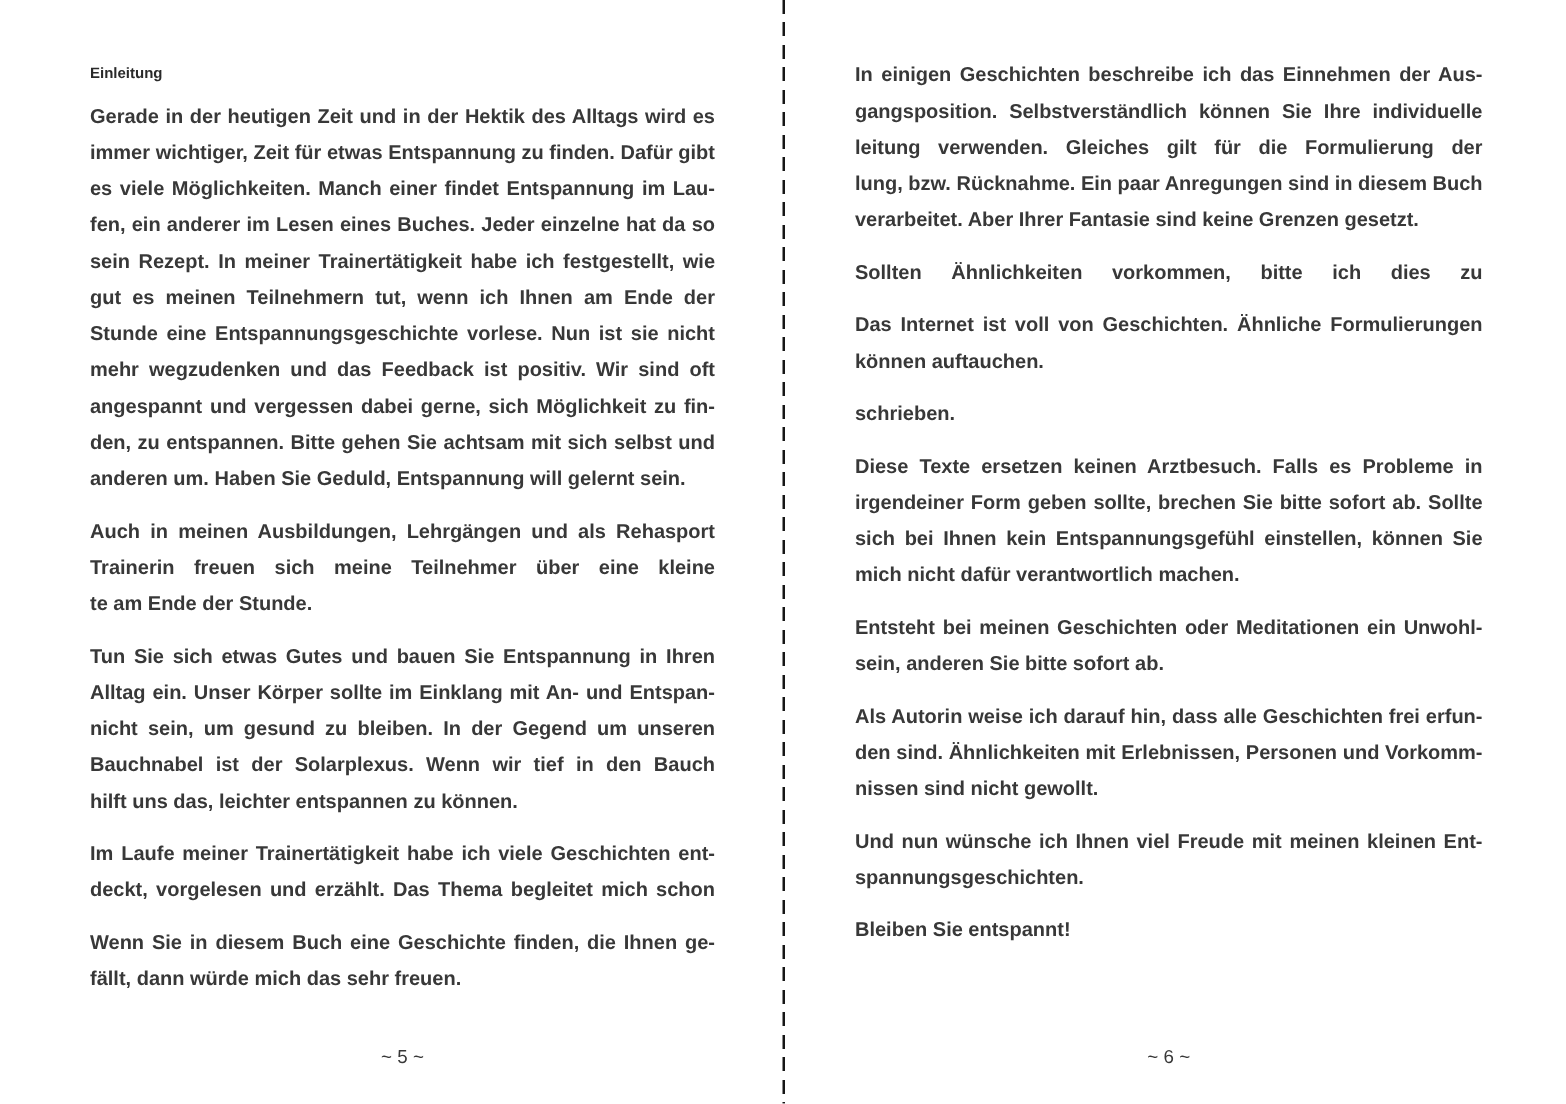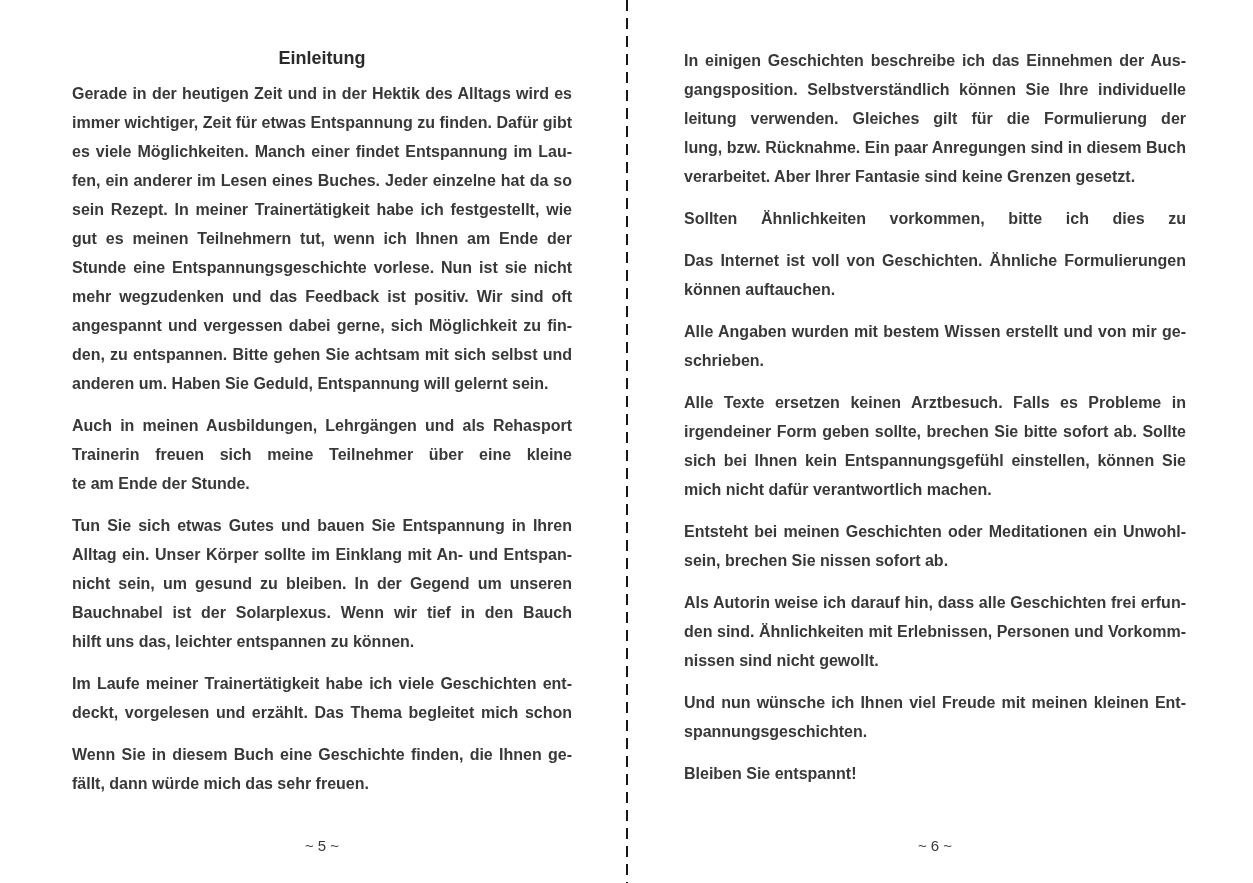--- a/index.html
+++ b/index.html
@@ -37,23 +37,22 @@
     top: 44px;
     width: 500px;
   }
   .page-right {
     left: 684px;
     top: 46px;
     width: 502px;
   }
   .title {
     font-weight: bold;
-    font-size: 18px;
+    font-size: 12px;
     color: #2a2a2a;
-    text-align: center;
     line-height: 29px;
     margin-bottom: 6px;
   }
   .paragraph {
     margin: 0 0 13px 0;
   }
   .line {
     line-height: 29px;
     text-align: justify;
     text-align-last: justify;
@@ -137,32 +136,31 @@
           <div class="line last">verarbeitet. Aber Ihrer Fantasie sind keine Grenzen gesetzt.</div>
         </div>
         <div class="paragraph">
           <div class="line last">Sollten Ähnlichkeiten vorkommen, bitte ich dies zu entschuldigen.</div>
         </div>
         <div class="paragraph">
           <div class="line">Das Internet ist voll von Geschichten. Ähnliche Formulierungen</div>
           <div class="line last">können auftauchen.</div>
         </div>
         <div class="paragraph">
-          <div class="line">Alle Angaben wurden mit bestem Wissen erstellt und von mir ge-</div>
           <div class="line last">schrieben.</div>
         </div>
         <div class="paragraph">
-          <div class="line">Alle Texte ersetzen keinen Arztbesuch. Falls es Probleme in</div>
+          <div class="line">Diese Texte ersetzen keinen Arztbesuch. Falls es Probleme in</div>
           <div class="line">irgendeiner Form geben sollte, brechen Sie bitte sofort ab. Sollte</div>
           <div class="line">sich bei Ihnen kein Entspannungsgefühl einstellen, können Sie</div>
           <div class="line last">mich nicht dafür verantwortlich machen.</div>
         </div>
         <div class="paragraph">
           <div class="line">Entsteht bei meinen Geschichten oder Meditationen ein Unwohl-</div>
-          <div class="line last">sein, brechen Sie nissen sofort ab.</div>
+          <div class="line last">sein, anderen Sie bitte sofort ab.</div>
         </div>
         <div class="paragraph">
           <div class="line">Als Autorin weise ich darauf hin, dass alle Geschichten frei erfun-</div>
           <div class="line">den sind. Ähnlichkeiten mit Erlebnissen, Personen und Vorkomm-</div>
           <div class="line last">nissen sind nicht gewollt.</div>
         </div>
         <div class="paragraph">
           <div class="line">Und nun wünsche ich Ihnen viel Freude mit meinen kleinen Ent-</div>
           <div class="line last">spannungsgeschichten.</div>
         </div>

